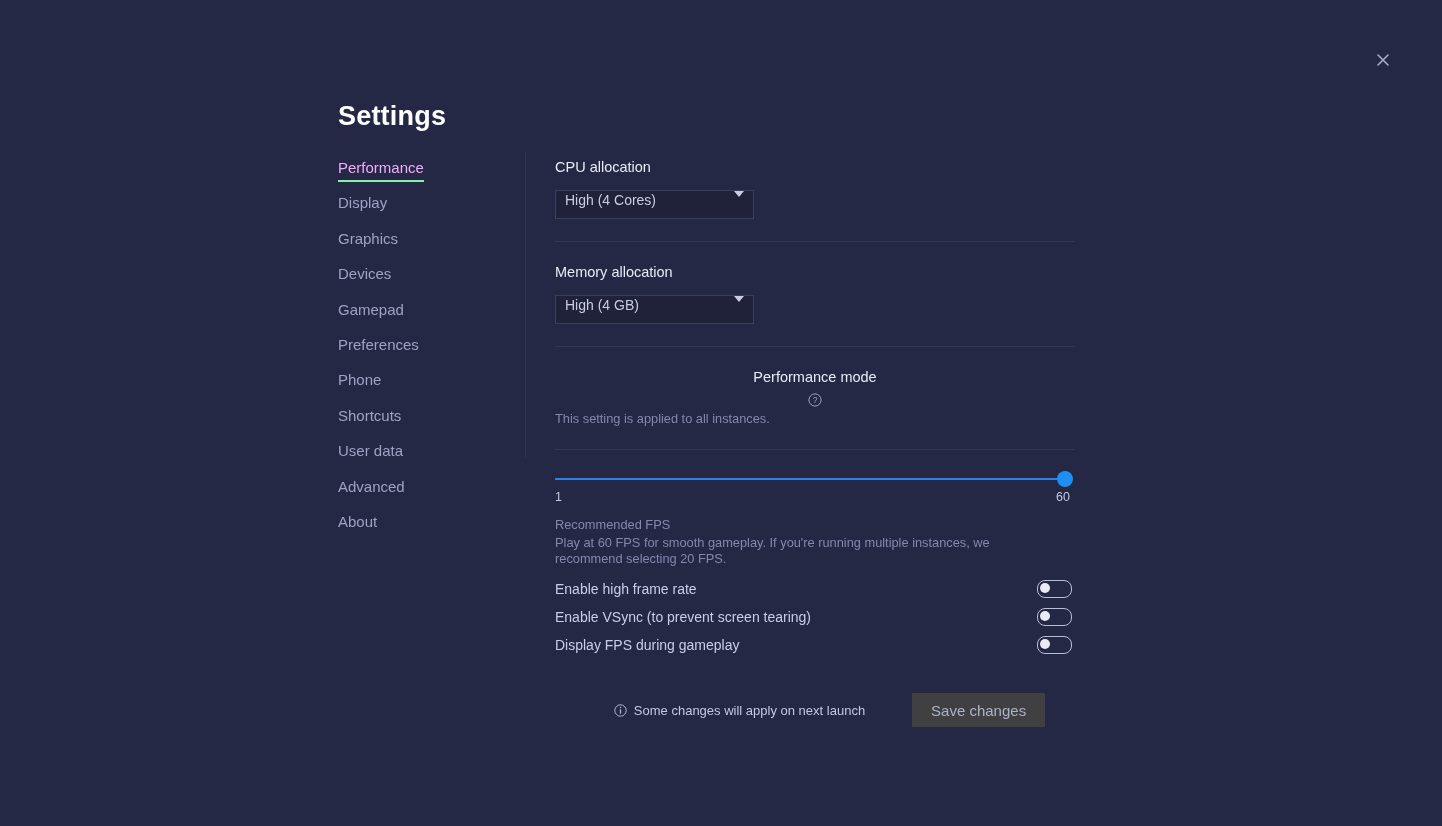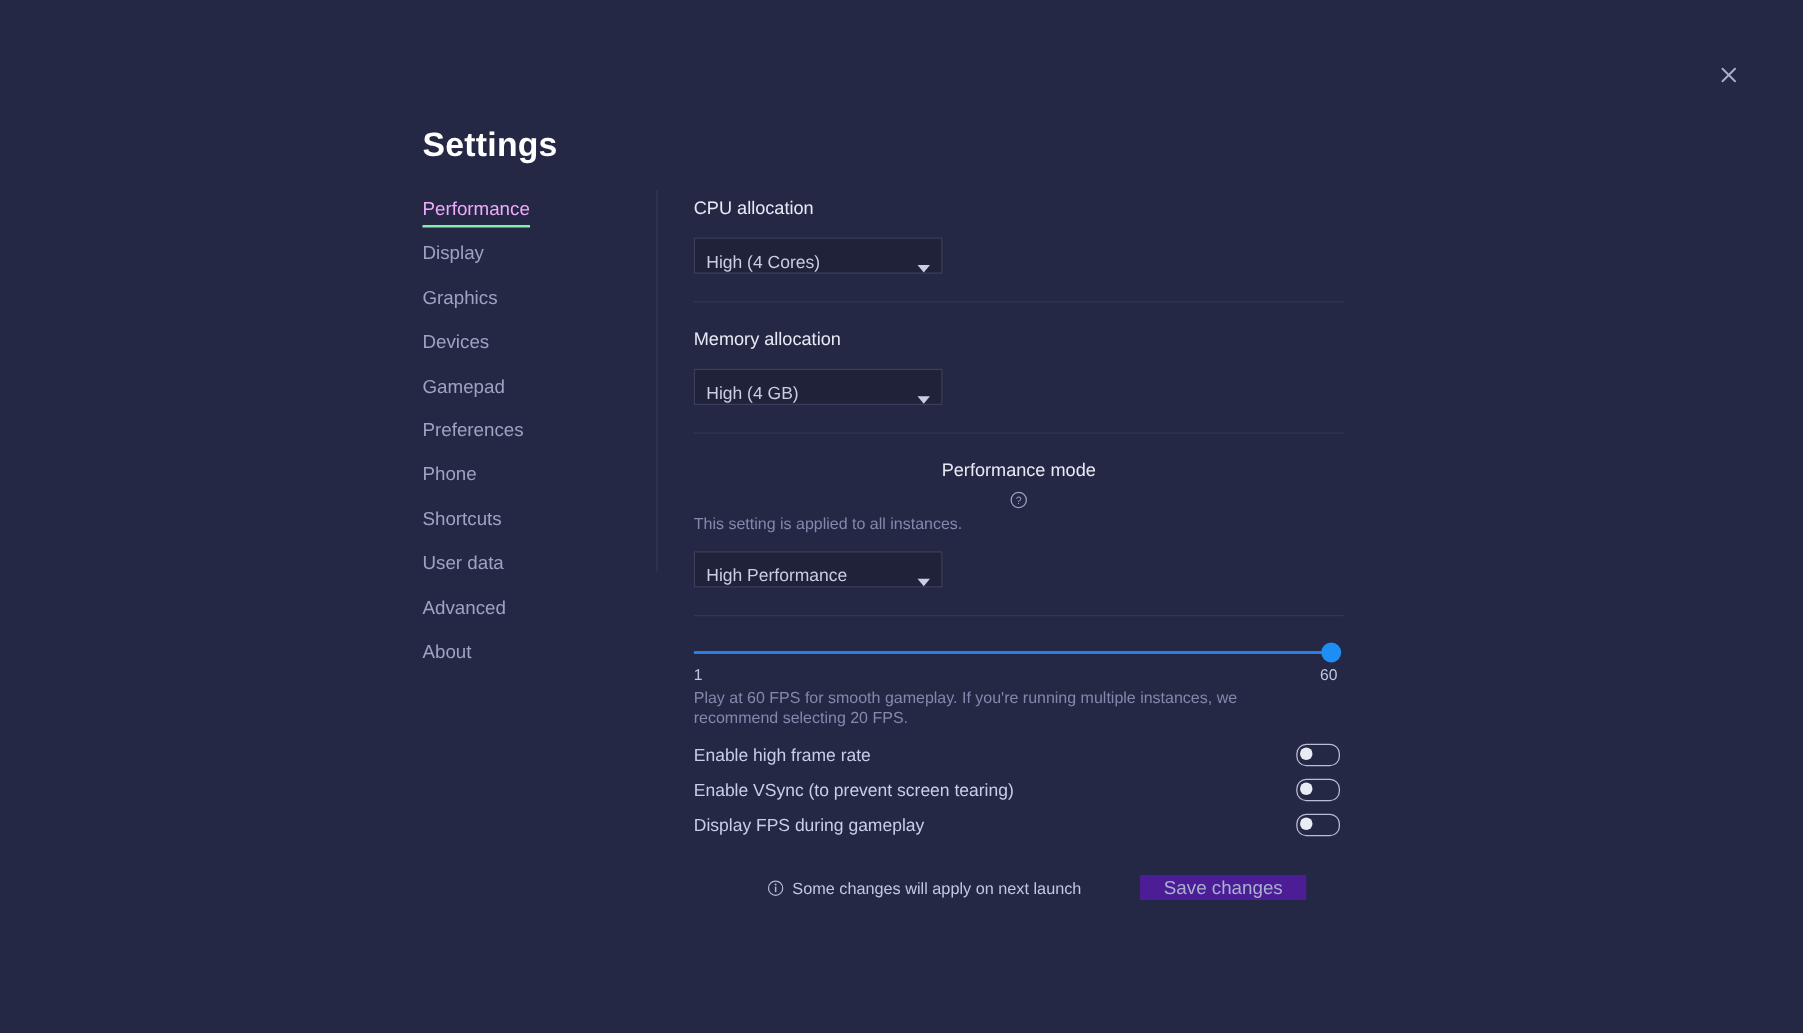--- a/index.html
+++ b/index.html
@@ -101,21 +101,21 @@
   }
 
   .select {
     margin-top: 14px;
     width: 199px;
     height: 29px;
     box-sizing: border-box;
     background: #1f2238;
     border: 1px solid #3b3f5e;
     display: flex;
-    align-items: flex-end;
+    align-items: flex-start;
     justify-content: space-between;
     padding: 0 9px 0 9px;
     cursor: pointer;
   }
   .select-value {
     font-size: 14px;
     color: #c9cde6;
     line-height: 18px;
   }
   .caret {
@@ -279,22 +279,22 @@
   }
   .info-icon {
     width: 13px;
     height: 13px;
     display: inline-flex;
     align-items: center;
     justify-content: center;
   }
   .save-btn {
     width: 133px;
-    height: 20px;
-    background: #4c1d95;
+    height: 34px;
+    background: #404040;
     border: none;
     color: #a7b2cd;
     font-size: 15px;
     font-family: "Liberation Sans", sans-serif;
     cursor: default;
     display: flex;
     align-items: center;
     justify-content: center;
   }
 </style>
@@ -353,38 +353,35 @@
       <div class="label-row">
         <span class="field-label">Performance mode</span>
         <span class="help-icon">
           <svg width="14" height="14" viewBox="0 0 14 14" aria-hidden="true">
             <circle cx="7" cy="7" r="6.1" fill="none" stroke="#9ea3c4" stroke-width="1"></circle>
             <text x="7" y="10.3" text-anchor="middle" font-family="Liberation Sans, sans-serif" font-size="8.5" fill="#9ea3c4">?</text>
           </svg>
         </span>
       </div>
       <div class="field-sublabel">This setting is applied to all instances.</div>
-      <div class="select">
-        <span class="select-value">High Performance</span>
-        <span class="caret"></span>
-      </div>
     </div>
 
     <div class="divider"></div>
 
     <div class="slider-block">
       <div class="slider-wrap">
         <div class="slider-track"></div>
         <div class="slider-fill"></div>
         <div class="slider-thumb"></div>
       </div>
       <div class="slider-scale">
         <span class="scale-min">1</span>
         <span class="scale-max">60</span>
       </div>
+      <div class="rec-title">Recommended FPS</div>
       <div class="rec-body">Play at 60 FPS for smooth gameplay. If you're running multiple instances, we recommend selecting 20 FPS.</div>
     </div>
 
     <div class="toggle-list">
       <div class="toggle-row">
         <span class="toggle-label">Enable high frame rate</span>
         <span class="switch">
             <span class="knob"></span>
           </span>
       </div>

